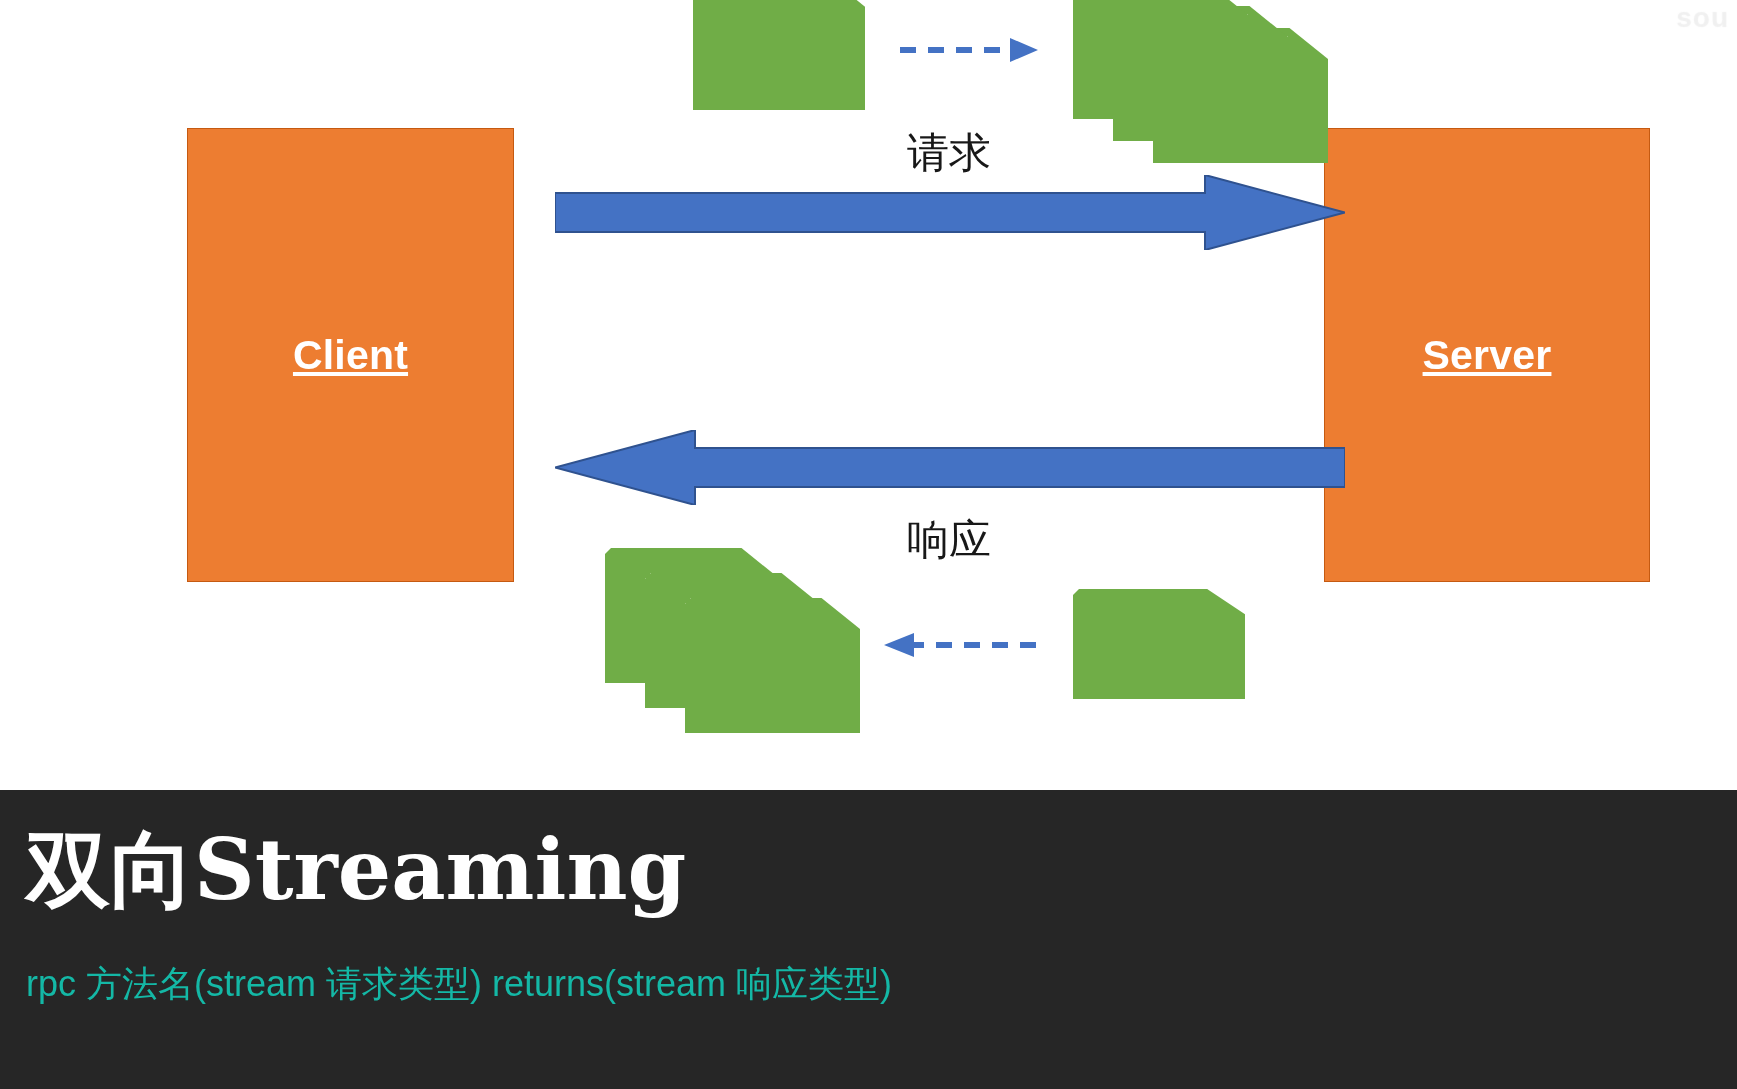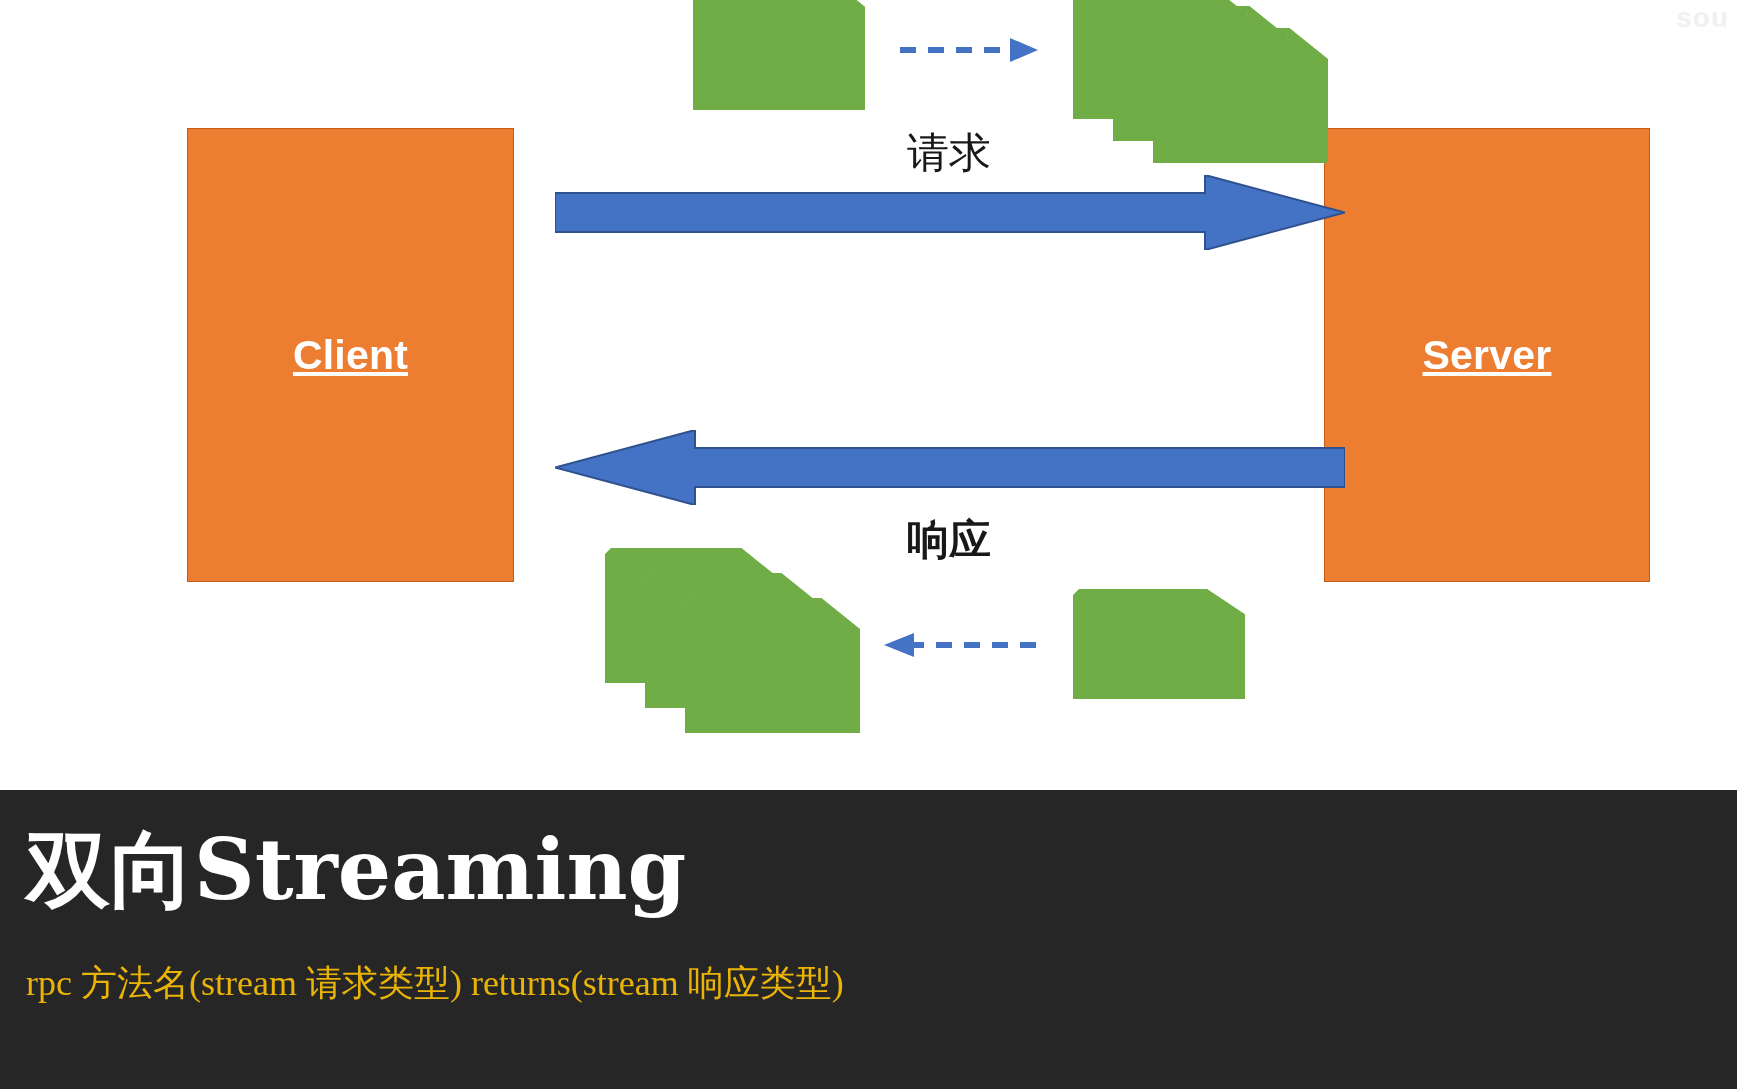--- a/index.html
+++ b/index.html
@@ -83,21 +83,20 @@
     white-space: nowrap;
     margin-left: 12px;
   }
   #request-label {
     left: 895px;
     top: 132px;
   }
   #response-label {
     left: 895px;
     top: 519px;
-    font-weight: bold;
   }
 
   
   .doc {
     position: absolute;
     background: #70AD47;
     -webkit-clip-path: polygon(0 6px, 6px 0, 78% 0, 100% 23%, 100% 100%, 0 100%);
     clip-path: polygon(0 6px, 6px 0, 78% 0, 100% 23%, 100% 100%, 0 100%);
   }
   .doc-stack {
@@ -193,22 +192,22 @@
     font-family: "DejaVu Serif", serif;
     font-weight: 700;
     font-size: 84px;
     line-height: 1;
     white-space: nowrap;
   }
   #caption-subtitle {
     position: absolute;
     left: 26px;
     top: 172px;
-    color: #eab308;
-    font-family: Liberation Serif, serif;
+    color: #14b8a6;
+    font-family: Liberation Sans, sans-serif;
     font-weight: 400;
     font-size: 36px;
     line-height: 1.2;
     white-space: nowrap;
   }
 </style>
 </head>
 <body>
 
 <div id="slide">

